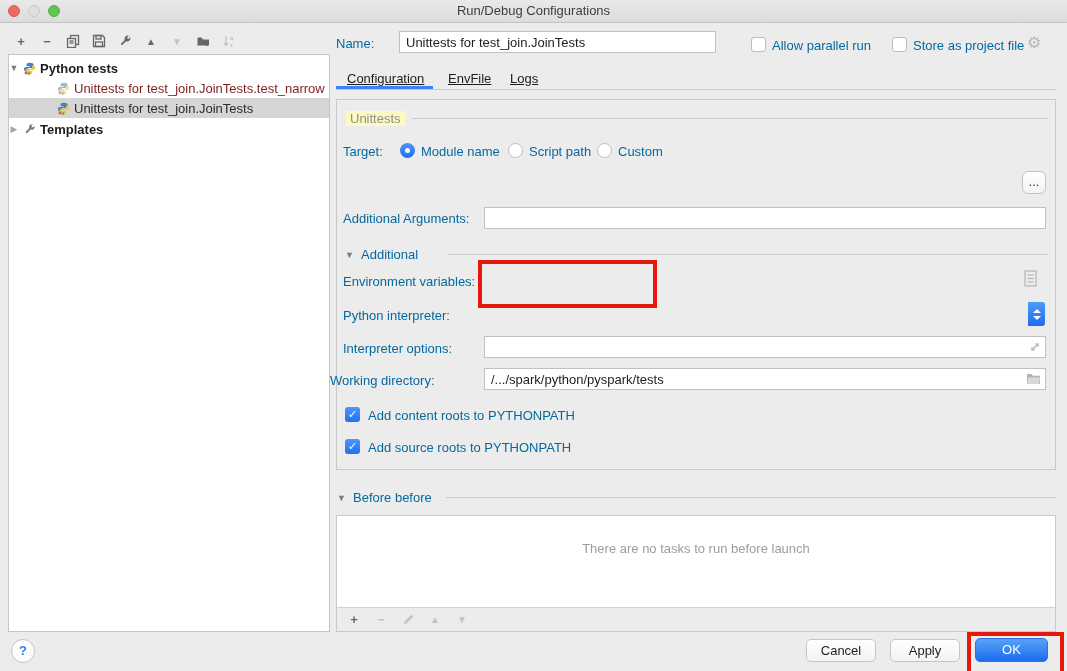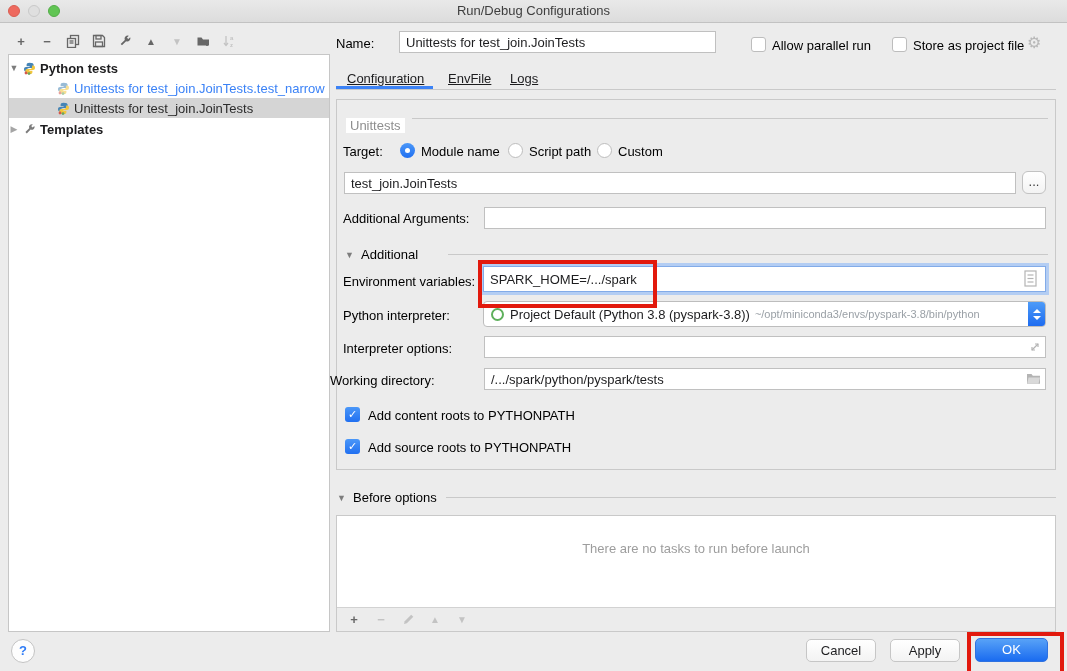--- a/index.html
+++ b/index.html
@@ -22,21 +22,21 @@
   #tree{position:absolute;left:8px;top:54px;width:322px;height:578px;background:#fff;
         border:1px solid #c6c6c6;box-sizing:border-box;overflow:hidden;}
   .trow{position:absolute;left:0;width:100%;height:20px;display:flex;align-items:center;
         white-space:nowrap;overflow:hidden;cursor:default;}
   .trow.sel{background:#d5d5d5;}
   .trow .arrow{width:10px;font-size:9px;color:#7d7d7d;text-align:center;flex:none;}
   .trow .arrow.lt{color:#a5a5a5;}
   .tico{flex:none;margin:0 4px 0 4px;display:inline-flex;}
   .bold{font-weight:bold;}
   
-  .lbl{position:absolute;font-size:13px;color:#000000;white-space:nowrap;}
+  .lbl{position:absolute;font-size:13px;color:#0369a1;white-space:nowrap;}
   .glbl{color:#8e8e8e;}
   .tf{position:absolute;box-sizing:border-box;border:1px solid #c0c0c0;background:#fff;
       font-family:"Liberation Sans",sans-serif;font-size:13px;color:#1d1d1f;padding:0 6px;outline:none;}
   .tf.focusring{border:1px solid #82abe8;box-shadow:0 0 0 3px #b3cdf3;}
   .hline{position:absolute;height:1px;background:#c9c9c9;}
   
   .tab{position:absolute;top:71px;font-size:13px;cursor:default;text-decoration:underline;}
   
   .rd{position:absolute;width:15px;height:15px;border-radius:50%;box-sizing:border-box;}
   .rd.off{background:#fff;border:1px solid #bdbdbd;}
@@ -151,21 +151,21 @@
     <div class="trow" style="top:23px;">
       <span style="width:44px;flex:none;"></span>
       <span class="tico" style="opacity:.55;">
           <svg width="13" height="13" viewBox="0 0 13 13">
             <path d="M6.5 .8c-2 0-2.9.8-2.9 2v1.5h3v.7H3C1.8 5 1 5.8 1 7.2S1.8 9.5 3 9.5h.9V8c0-1.2 1-2.1 2.2-2.1h2.8c1 0 1.7-.8 1.7-1.8V2.8c0-1.2-1-2-4.1-2z" fill="#4584b6"></path>
             <path d="M6.5 12.2c2 0 2.9-.8 2.9-2V8.7h-3V8h3.6c1.2 0 2-.8 2-2.2S11.2 3.5 10 3.5h-.9V5c0 1.2-1 2.1-2.2 2.1H4.1c-1 0-1.7.8-1.7 1.8v1.3c0 1.2 1 2 4.1 2z" fill="#f2c63c"></path>
             <circle cx="3" cy="11" r="1.4" fill="#d4564e"></circle>
             <circle cx="6" cy="11.6" r="1.4" fill="#6aa364"></circle>
           </svg>
         </span>
-      <span style="color:#3b82f6;">Unittests for test_join.JoinTests.test_narrow</span>
+      <span style="color:#7f1d1d;">Unittests for test_join.JoinTests.test_narrow</span>
     </div>
     <div class="trow sel" style="top:43px;">
       <span style="width:44px;flex:none;"></span>
       <span class="tico">
           <svg width="13" height="13" viewBox="0 0 13 13">
             <path d="M6.5 .8c-2 0-2.9.8-2.9 2v1.5h3v.7H3C1.8 5 1 5.8 1 7.2S1.8 9.5 3 9.5h.9V8c0-1.2 1-2.1 2.2-2.1h2.8c1 0 1.7-.8 1.7-1.8V2.8c0-1.2-1-2-4.1-2z" fill="#4584b6"></path>
             <path d="M6.5 12.2c2 0 2.9-.8 2.9-2V8.7h-3V8h3.6c1.2 0 2-.8 2-2.2S11.2 3.5 10 3.5h-.9V5c0 1.2-1 2.1-2.2 2.1H4.1c-1 0-1.7.8-1.7 1.8v1.3c0 1.2 1 2 4.1 2z" fill="#f2c63c"></path>
             <circle cx="3" cy="11" r="1.4" fill="#d4564e"></circle>
             <circle cx="6" cy="11.6" r="1.4" fill="#6aa364"></circle>
           </svg>
@@ -191,58 +191,51 @@
   <span class="lbl" style="left:913px;top:38px;">Store as project file</span>
   <span class="gear">⚙</span>
 
   <span class="tab" style="left:347px;">Configuration</span>
   <span class="tab" style="left:448px;">EnvFile</span>
   <span class="tab" style="left:510px;">Logs</span>
   <div class="hline" style="left:336px;top:89px;width:720px;"></div>
   <div class="abs" style="left:336px;top:86px;width:97px;height:3px;background:#3b82f6;"></div>
 
   <div class="gbox" style="left:336px;top:99px;width:720px;height:371px;"></div>
-  <span class="lbl glbl" style="left:346px;top:118px;background:#ffffff;padding:0 4px;">Unittests</span>
+  <span class="lbl glbl" style="left:346px;top:111px;background:#fef9c3;padding:0 4px;">Unittests</span>
   <div class="hline" style="left:412px;top:118px;width:636px;"></div>
 
   <span class="lbl" style="left:343px;top:144px;">Target:</span>
   <span class="rd on" style="left:400px;top:143px;"></span>
   <span class="lbl" style="left:421px;top:144px;">Module name</span>
   <span class="rd off" style="left:508px;top:143px;"></span>
   <span class="lbl" style="left:529px;top:144px;">Script path</span>
   <span class="rd off" style="left:597px;top:143px;"></span>
   <span class="lbl" style="left:618px;top:144px;">Custom</span>
 
-  <input class="tf" style="left: 344px; top: 172px; width: 672px; height: 22px;" value="test_join.JoinTests">
   <span class="browse">...</span>
 
   <span class="lbl" style="left:343px;top:211px;">Additional Arguments:</span>
   <input class="tf" style="left: 484px; top: 207px; width: 562px; height: 22px;" value="">
 
   <span class="collapse" style="left:345px;top:250px;">▼</span>
   <span class="lbl" style="left:361px;top:247px;">Additional</span>
   <div class="hline" style="left:448px;top:254px;width:600px;"></div>
 
   <span class="lbl" style="left:343px;top:274px;">Environment variables:</span>
-  <input class="tf focusring" style="left: 483px; top: 266px; width: 563px; height: 26px;" value="SPARK_HOME=/.../spark">
   <span class="ficon" style="left:1024px;top:270px;">
       <svg width="13" height="17" viewBox="0 0 13 17">
         <rect x="1" y="1" width="11" height="15" stroke="#b4b4b4"></rect>
         <line x1="3.5" y1="5" x2="9.5" y2="5"></line>
         <line x1="3.5" y1="8.5" x2="9.5" y2="8.5"></line>
         <line x1="3.5" y1="12" x2="9.5" y2="12"></line>
       </svg>
     </span>
 
   <span class="lbl" style="left:343px;top:308px;">Python interpreter:</span>
-  <div id="interp-combo">
-    <span class="condaring"></span>
-    <span class="combo-main">Project Default (Python 3.8 (pyspark-3.8))</span>
-    <span class="combo-path">~/opt/miniconda3/envs/pyspark-3.8/bin/python</span>
-  </div>
   <div id="stepper" style="right:auto;left:1028px;">
     <span class="tri-up"></span>
     <span class="tri-dn"></span>
   </div>
 
   <span class="lbl" style="left:343px;top:341px;">Interpreter options:</span>
   <input class="tf" style="left: 484px; top: 336px; width: 562px; height: 22px;" value="">
   <span class="ficon" style="left:1029px;top:341px;">
       <svg width="12" height="12" viewBox="0 0 12 12">
         <line x1="3" y1="9" x2="9" y2="3"></line>
@@ -259,21 +252,21 @@
         <path d="M2.5 5.5h11.5L12.5 11.8H1.2z" fill="#d9d9d9" stroke="none"></path>
       </svg>
     </span>
 
   <span class="cb on" style="left:345px;top:407px;">✓</span>
   <span class="lbl" style="left:368px;top:408px;">Add content roots to PYTHONPATH</span>
   <span class="cb on" style="left:345px;top:439px;">✓</span>
   <span class="lbl" style="left:368px;top:440px;">Add source roots to PYTHONPATH</span>
 
   <span class="collapse" style="left:337px;top:493px;">▼</span>
-  <span class="lbl" style="left:353px;top:490px;">Before options</span>
+  <span class="lbl" style="left:353px;top:490px;">Before before</span>
   <div class="hline" style="left:446px;top:497px;width:610px;"></div>
 
   <div class="gbox" style="left:336px;top:515px;width:720px;height:117px;background:#fff;"></div>
   <span class="empty-msg">There are no tasks to run before launch</span>
   <div id="bl-toolbar">
     <span class="ticon">+</span>
     <span class="ticon dis">−</span>
     <span class="ticon dis">
         <svg width="13" height="13" viewBox="0 0 13 13">
           <path d="M2 11l.7-2.8 6.5-6.5 2.1 2.1-6.5 6.5z" fill="#c3c3c3" stroke="none"></path>

